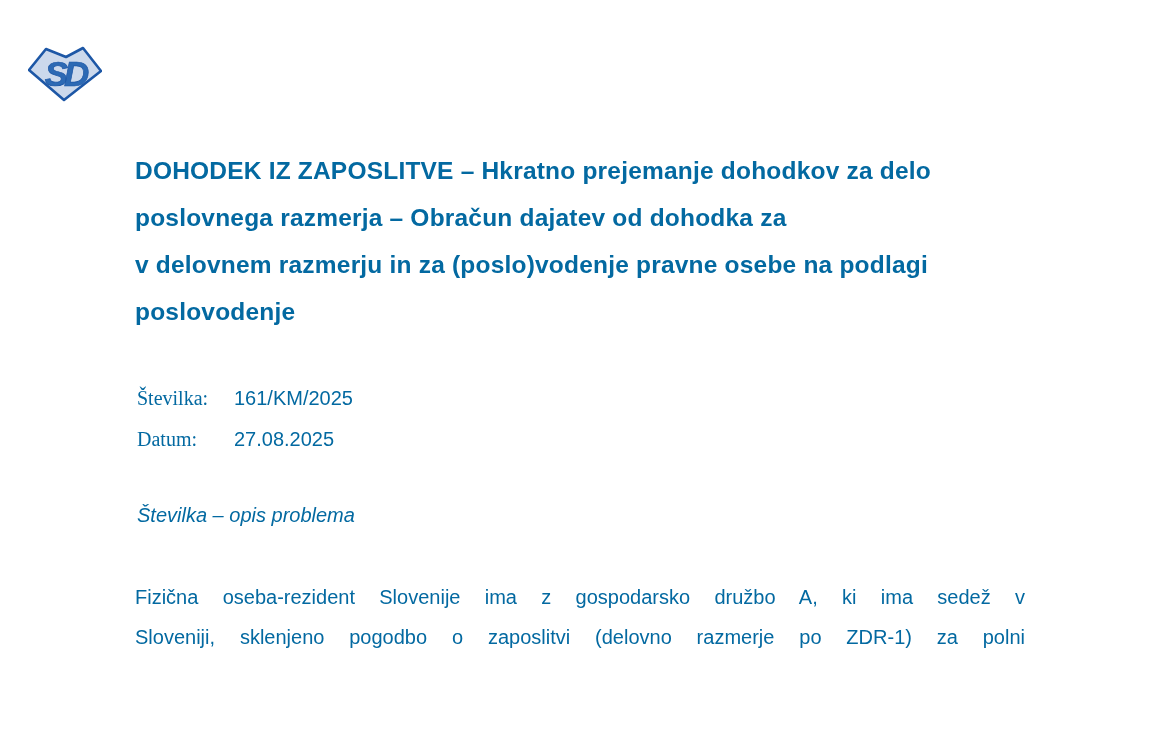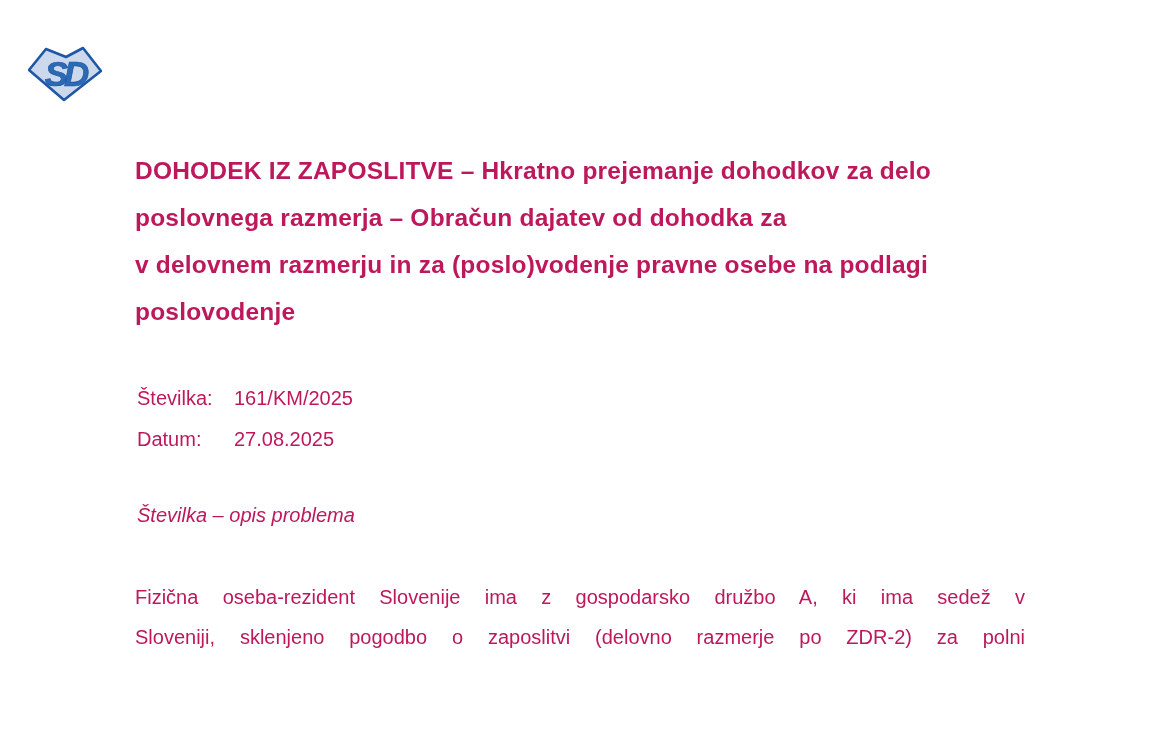--- a/index.html
+++ b/index.html
@@ -7,21 +7,21 @@
     padding: 0;
     background: #ffffff;
   }
   .page {
     position: relative;
     width: 1157px;
     height: 743px;
     background: #ffffff;
     overflow: hidden;
     font-family: "Liberation Sans", sans-serif;
-    color: #be185d;
+    color: #0369a1;
     border-radius: 29px;
   }
   .logo {
     position: absolute;
     left: 28px;
     top: 46px;
     width: 74px;
     height: 56px;
   }
   .logo text {
@@ -43,20 +43,21 @@
   .meta {
     position: absolute;
     left: 137px;
     top: 378px;
     font-size: 20px;
     line-height: 40.5px;
   }
   .meta-label {
     display: inline-block;
     width: 97px;
+    font-family: Liberation Serif, serif;
   }
   .section-heading {
     position: absolute;
     left: 137px;
     top: 504px;
     font-size: 20px;
     font-style: italic;
   }
   .paragraph {
     position: absolute;
@@ -93,16 +94,16 @@
 
   <div class="meta">
     <div class="meta-row"><span class="meta-label">Številka:</span><span>161/KM/2025</span></div>
     <div class="meta-row"><span class="meta-label">Datum:</span><span>27.08.2025</span></div>
   </div>
 
   <div class="section-heading">Številka – opis problema</div>
 
   <div class="paragraph">
     <div class="pline">Fizična oseba-rezident Slovenije ima z gospodarsko družbo A, ki ima sedež v</div>
-    <div class="pline">Sloveniji, sklenjeno pogodbo o zaposlitvi (delovno razmerje po ZDR-2) za polni</div>
+    <div class="pline">Sloveniji, sklenjeno pogodbo o zaposlitvi (delovno razmerje po ZDR-1) za polni</div>
   </div>
 
 </div>
 
 </body></html>

